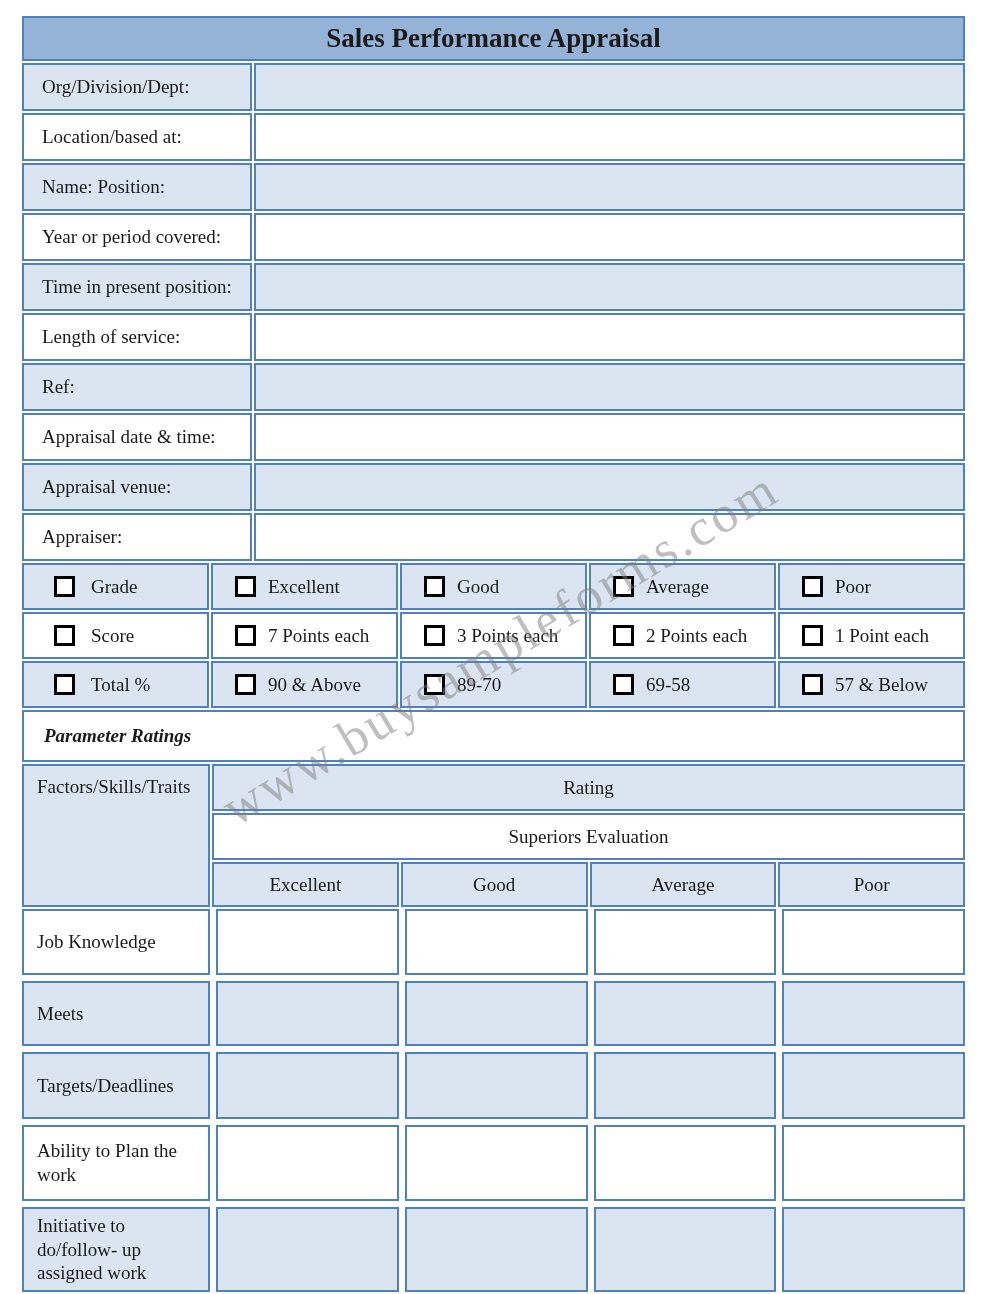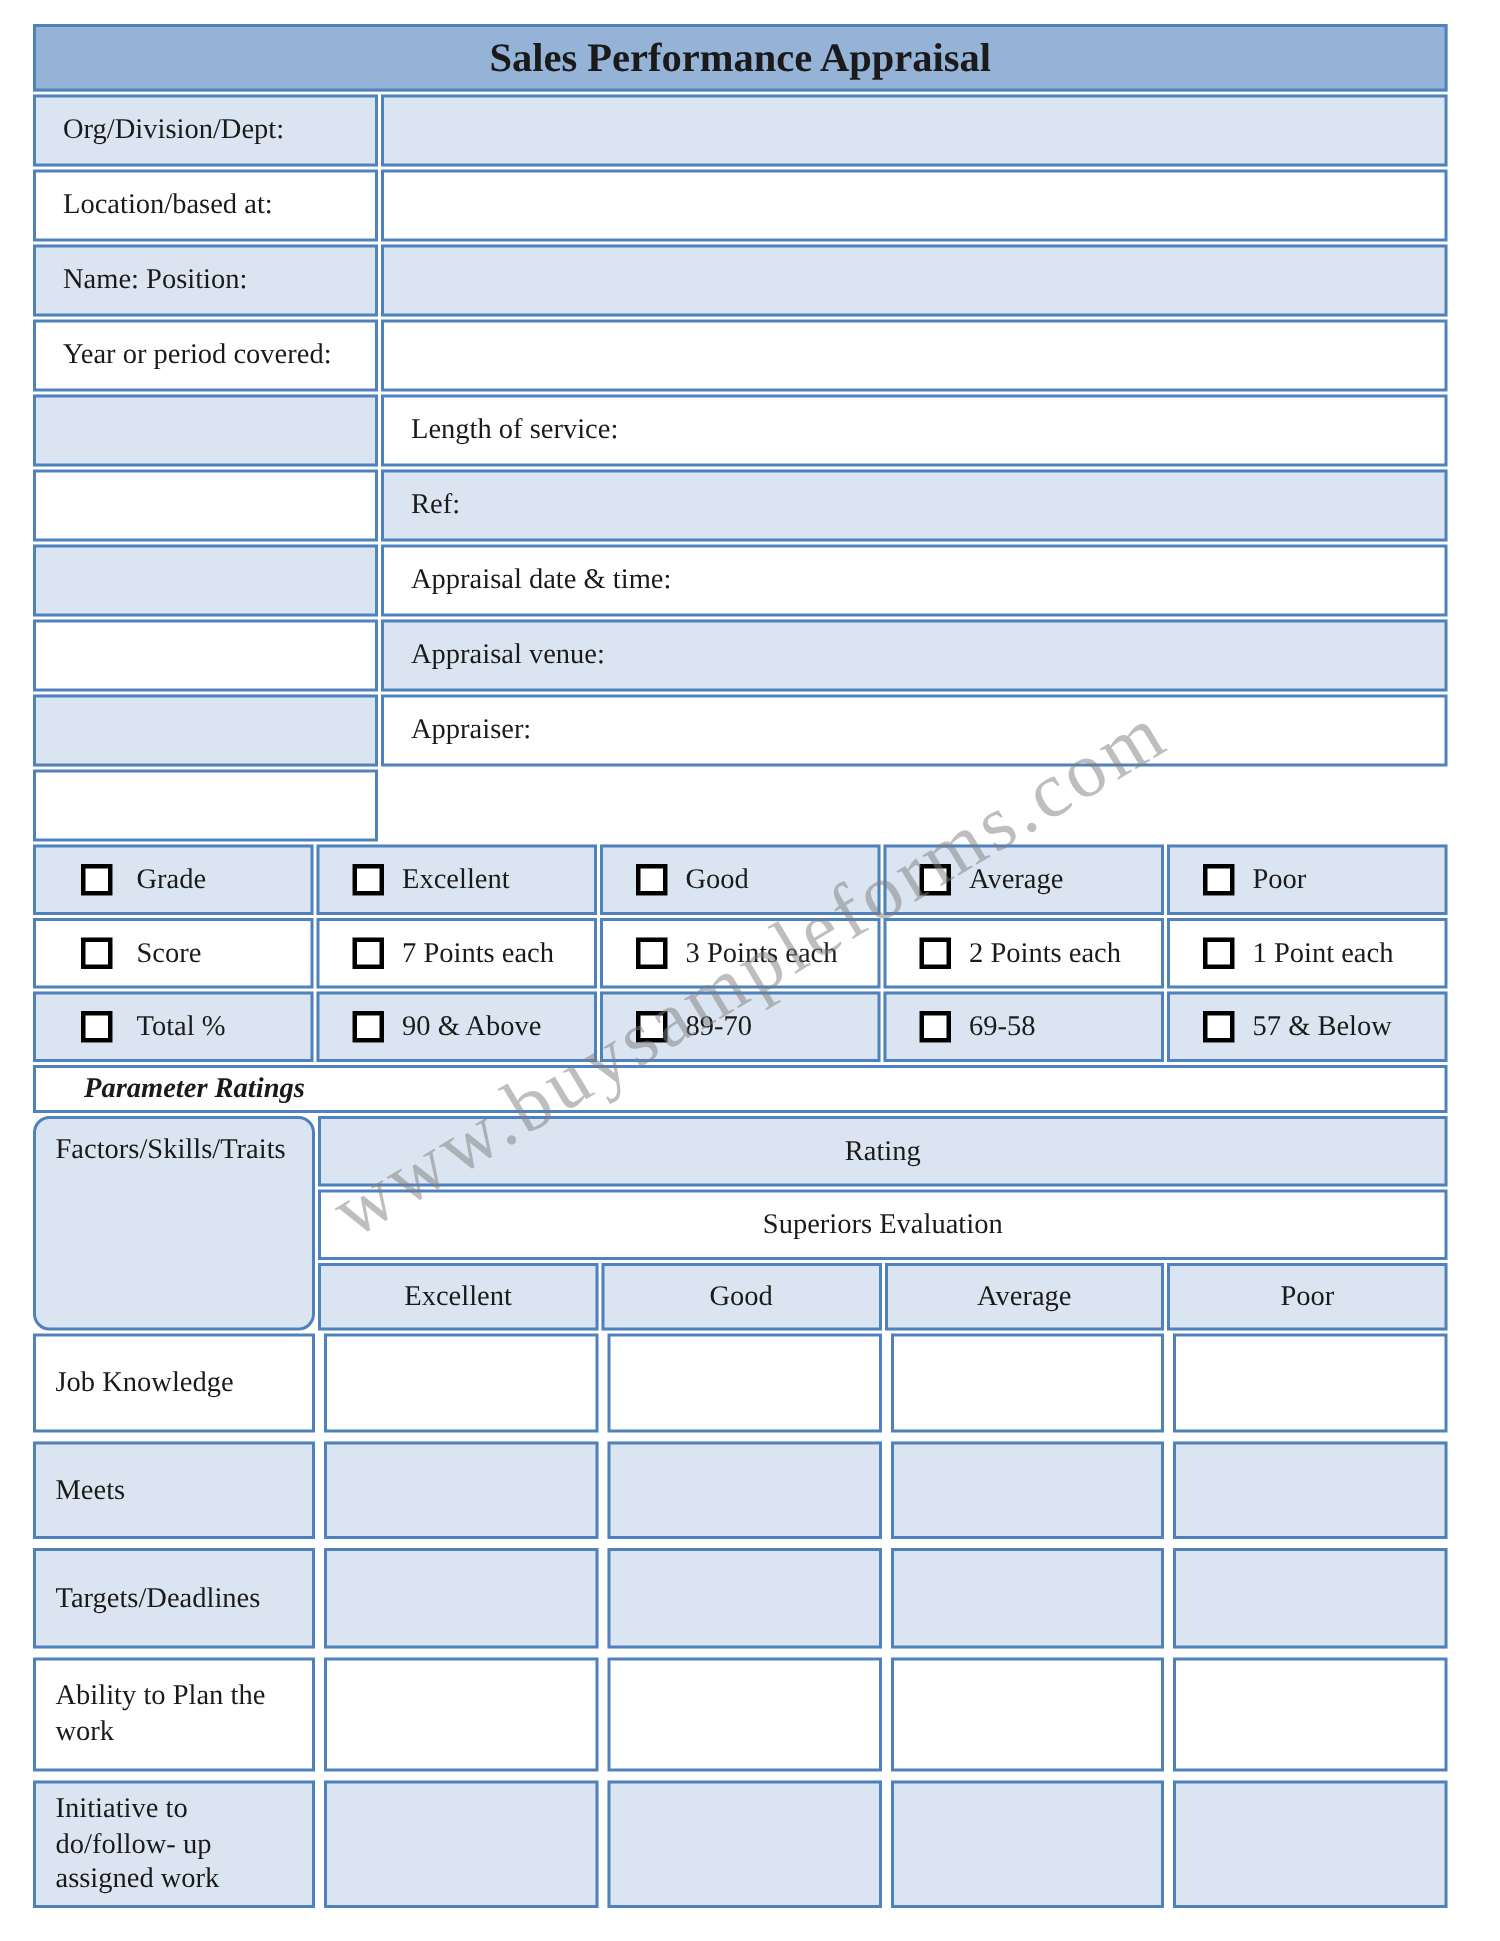--- a/index.html
+++ b/index.html
@@ -45,31 +45,31 @@
   }
   .check-cell{padding-left:22px;}
   .check-cell.first{padding-left:30px;text-align:right;}
   .checkbox{
     width:21px;height:21px;flex:0 0 auto;
     border:3px solid #000;background:#fff;
     margin-right:12px;
   }
   .check-cell.first .checkbox{margin-right:16px;}
   .section-heading{
-    height:32px;
+    height:52px;
     font-weight:bold;font-style:italic;
-    padding-left:32px;
+    padding-left:20px;
   }
   .ratings-header-grid{
     display:grid;grid-template-columns:188px repeat(4,1fr);
     grid-template-rows:47px 47px 45px;gap:2px;
   }
   .factors-cell{
     grid-row:1 / span 3;grid-column:1;
-    align-items:flex-start;padding:10px 8px 0 13px;line-height:1.2;border-radius:11px;
+    align-items:flex-start;padding:10px 8px 0 13px;line-height:1.2;
   }
   .span4{grid-column:2 / span 4;justify-content:center;}
   .col-head{justify-content:center;}
   .data-grid{
     display:grid;grid-template-columns:188px repeat(4,1fr);
     grid-template-rows:66px 65px 67px 76px 85px;gap:6px;
   }
   .data-label{padding:6px 10px 6px 13px;line-height:1.25;}
   .watermark{
     position:absolute;left:500px;top:648px;
@@ -92,20 +92,21 @@
 
     <div class="fields-grid">
         <div class="cell label-cell alt">Org/Division/Dept:</div>
         <div class="cell value-cell alt"></div>
         <div class="cell label-cell">Location/based at:</div>
         <div class="cell value-cell"></div>
         <div class="cell label-cell alt">Name: Position:</div>
         <div class="cell value-cell alt"></div>
         <div class="cell label-cell">Year or period covered:</div>
         <div class="cell value-cell"></div>
+        <div class="cell label-cell alt">Time in present position:</div>
         <div class="cell value-cell alt"></div>
         <div class="cell label-cell">Length of service:</div>
         <div class="cell value-cell"></div>
         <div class="cell label-cell alt">Ref:</div>
         <div class="cell value-cell alt"></div>
         <div class="cell label-cell">Appraisal date &amp; time:</div>
         <div class="cell value-cell"></div>
         <div class="cell label-cell alt">Appraisal venue:</div>
         <div class="cell value-cell alt"></div>
         <div class="cell label-cell">Appraiser:</div>

